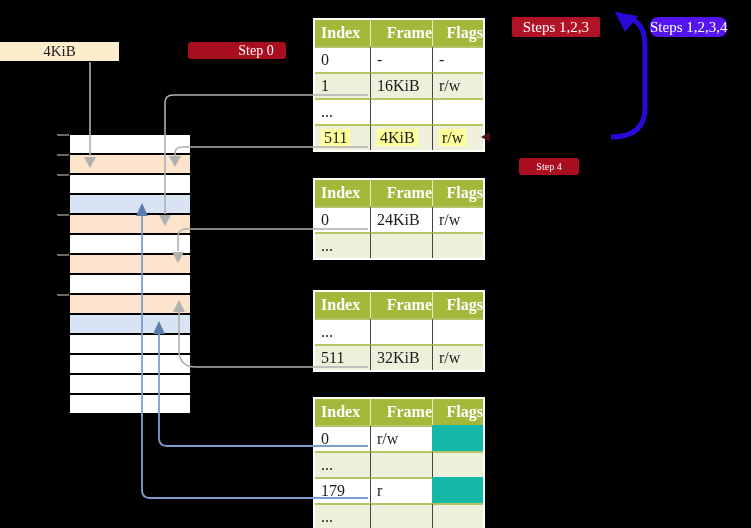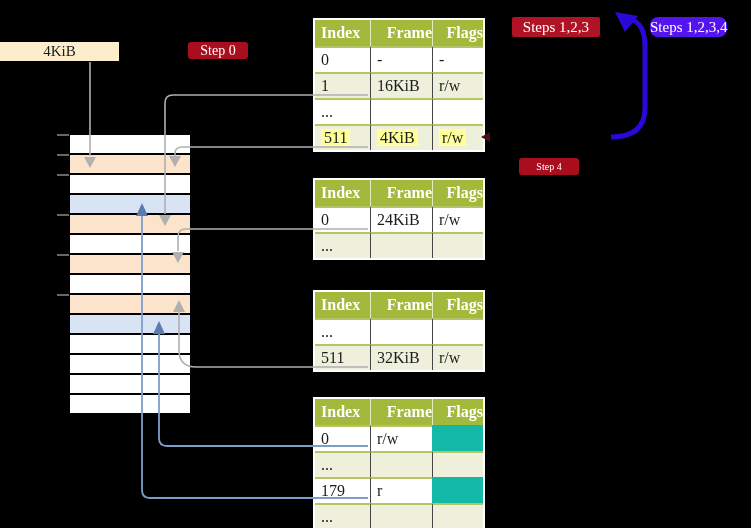--- a/index.html
+++ b/index.html
@@ -11,21 +11,21 @@
   .size-label{
     position:absolute;left:0;top:42px;width:119px;height:19px;
     background:#fcedcd;color:#1c1c1c;font-size:15px;line-height:19px;text-align:center;
   }
   .badge{
     position:absolute;color:#fff;text-align:center;border-radius:3px;
     white-space:nowrap;z-index:40;
   }
   .badge.crimson{background:#a90e1f;}
   .badge.bluevi{background:#5314f0;}
-  #step0{left:188px;top:42px;width:60px;height:17px;font-size:14px;line-height:17px;}
+  #step0{left:188px;top:42px;width:60px;height:17px;font-size:14px;line-height:17px;padding-left:38px;}
   #step4{left:519px;top:158px;width:60px;height:17px;font-size:10px;line-height:17px;}
   #steps123{left:512px;top:17px;width:88px;height:20px;font-size:15px;line-height:20px;background:#b01226;border-radius:2px;}
   #steps1234{left:650px;top:17px;width:77px;height:20px;font-size:15px;line-height:20px;border-radius:8px;}
   
   #memory-strip{position:absolute;left:70px;top:135px;width:120px;z-index:5;}
   .strip-row{height:20px;box-sizing:border-box;border-bottom:2px solid #000;}
   .strip-row.white{background:#ffffff;}
   .strip-row.peach{background:#fbe3cc;}
   .strip-row.blue{background:#d8e4f4;}
   

